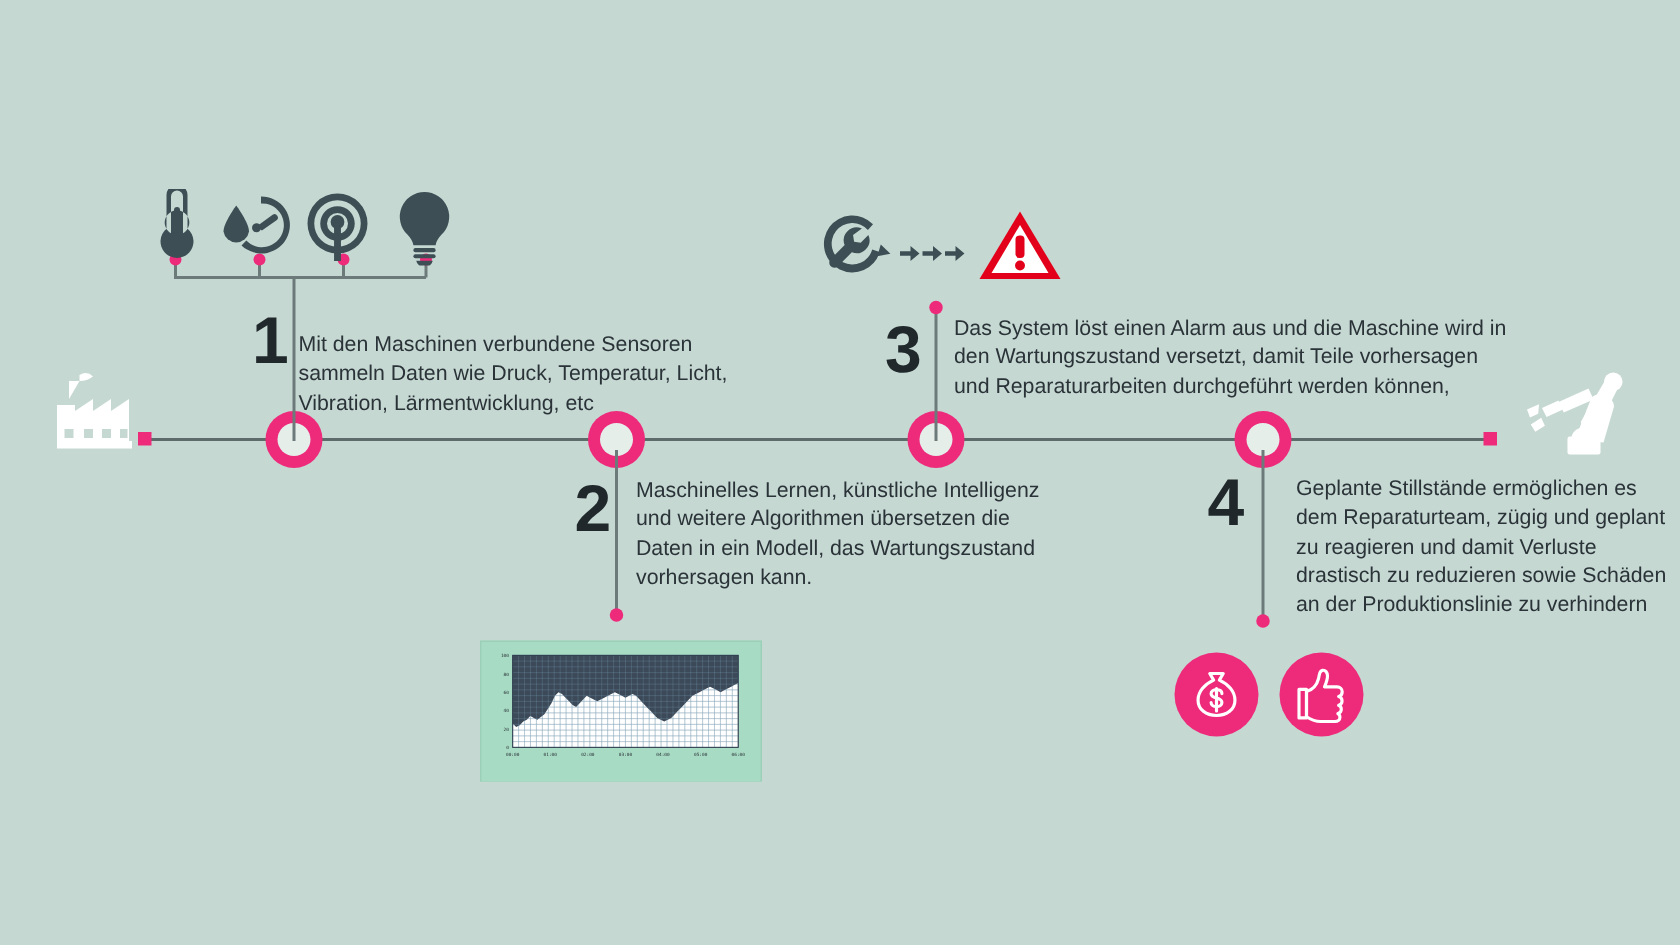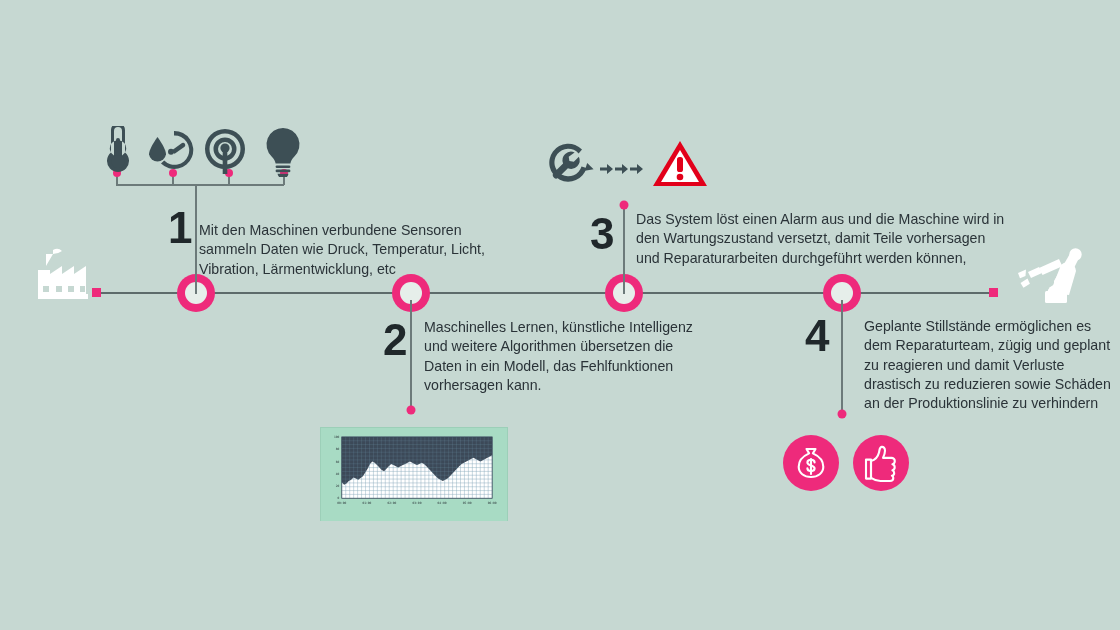--- a/index.html
+++ b/index.html
@@ -242,21 +242,21 @@
     </svg>
   </div>
 
   <div class="step">
     <div class="step-num" style="left:168px; top:206px;">1</div>
     <div class="step-text" style="left:199px; top:221px; width:300px;">Mit den Maschinen verbundene Sensoren sammeln Daten wie Druck, Temperatur, Licht, Vibration, Lärmentwicklung, etc</div>
   </div>
 
   <div class="step">
     <div class="step-num" style="left:383px; top:318px;">2</div>
-    <div class="step-text" style="left:424px; top:318px; width:285px;">Maschinelles Lernen, künstliche Intelligenz und weitere Algorithmen übersetzen die Daten in ein Modell, das Fehlfunktionen vorhersagen kann.</div>
+    <div class="step-text" style="left:424px; top:318px; width:285px;">Maschinelles Lernen, künstliche Intelligenz und weitere Algorithmen übersetzen die Daten in ein Modell, das Wartungszustand vorhersagen kann.</div>
   </div>
 
   <div class="step">
     <div class="step-num" style="left:590px; top:212px;">3</div>
     <div class="step-text" style="left:636px; top:210px; width:375px;">Das System löst einen Alarm aus und die Maschine wird in den Wartungszustand versetzt, damit Teile vorhersagen und Reparaturarbeiten durchgeführt werden können,</div>
   </div>
 
   <div class="step">
     <div class="step-num" style="left:805px; top:314px;">4</div>
     <div class="step-text" style="left:864px; top:317px; width:250px;">Geplante Stillstände ermöglichen es dem Reparaturteam, zügig und geplant zu reagieren und damit Verluste drastisch zu reduzieren sowie Schäden an der Produktionslinie zu verhindern</div>

